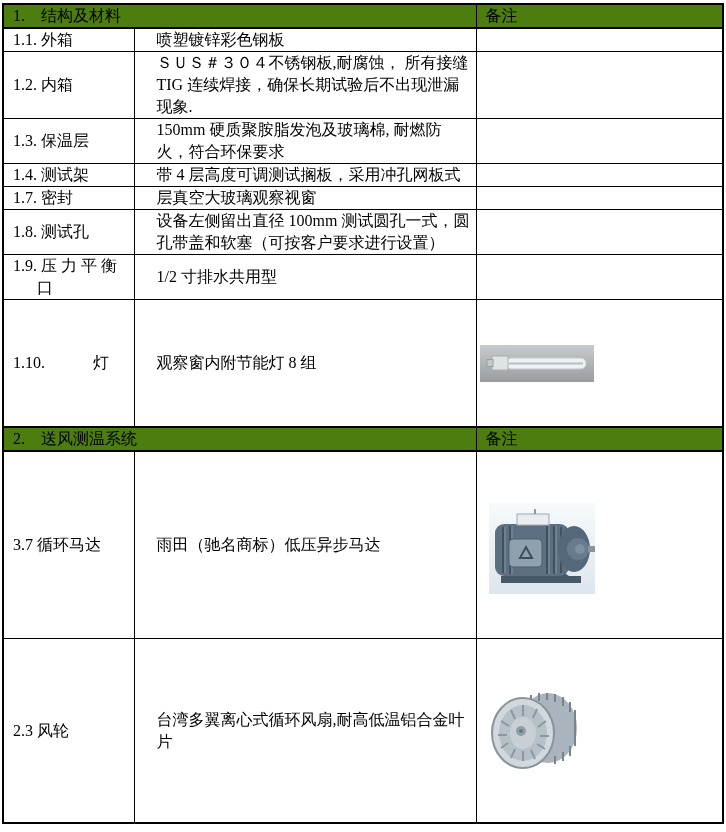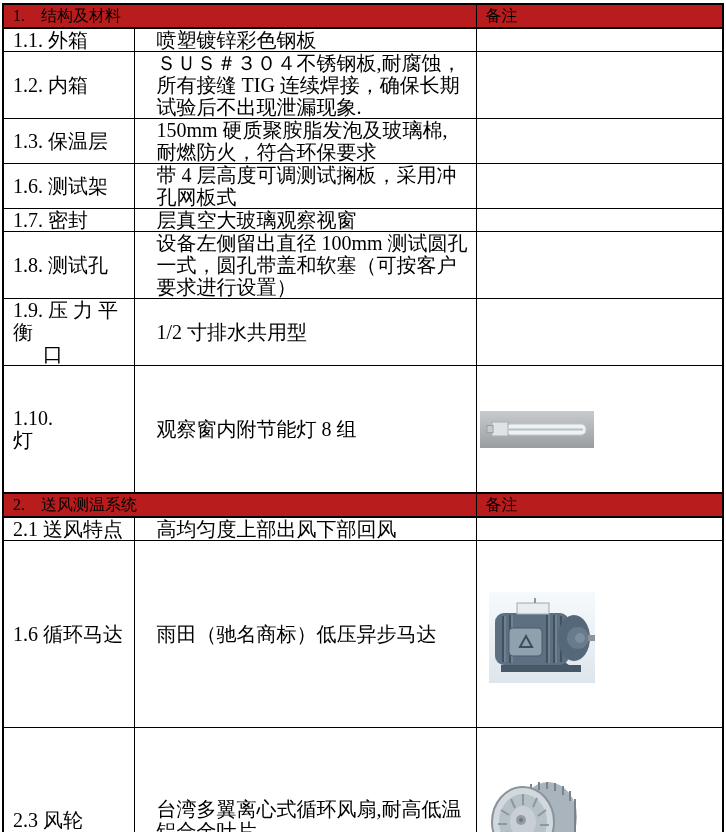--- a/index.html
+++ b/index.html
@@ -7,30 +7,30 @@
     width:726px;height:832px;background:#ffffff;overflow:hidden;
     font-family:"Liberation Serif", serif;color:#000;
   }
   table.spec{
     border-collapse:collapse;table-layout:fixed;
     margin:3px 0 0 2px;width:720px;
     border:2px solid #000;
   }
   td{
     border:1px solid #000;
-    font-size:20px;line-height:22px;
+    font-size:16px;line-height:22px;
     vertical-align:middle;
     padding:0 4px 0 9px;
     white-space:pre-wrap;
     overflow:hidden;
   }
   td.c2{padding-left:22px;}
   td.c3{padding:0;}
   tr.section td{
-    background:#b91c1c;
+    background:#4d7c0f;
     border-top:2px solid #000;border-bottom:2px solid #000;
     font-size:16px;
   }
   .photo{display:block;}
   .ph-lamp{margin:1px 0 0 3px;}
   .ph-motor{margin:7px 0 0 12px;}
   .ph-fan{margin:3px 0 0 8px;}
 </style>
 </head>
 <body>
@@ -62,21 +62,21 @@
 
   <tr style="height:45px">
     <td class="c1">1.3. 保温层</td>
     <td class="c2">150mm 硬质聚胺脂发泡及玻璃棉, 耐燃防火，符合环保要求</td>
     <td class="c3"></td>
   </tr>
 
 
 
   <tr style="height:22px">
-    <td class="c1">1.6. 测试架</td>
+    <td class="c1">1.4. 测试架</td>
     <td class="c2">带 4 层高度可调测试搁板，采用冲孔网板式</td>
     <td class="c3"></td>
   </tr>
 
   <tr style="height:22px">
     <td class="c1">1.7. 密封</td>
     <td class="c2">层真空大玻璃观察视窗</td>
     <td class="c3"></td>
   </tr>
 
@@ -111,28 +111,23 @@
         <rect x="7" y="14.5" width="6" height="7" fill="#c3c9cc" stroke="#989ea2"></rect>
       </svg>
     </td>
   </tr>
 
   <tr class="section" style="height:22px">
     <td colspan="2">2.　送风测温系统</td>
     <td>备注</td>
   </tr>
 
-  <tr style="height:22px">
-    <td class="c1">2.1 送风特点</td>
-    <td class="c2">高均匀度上部出风下部回风</td>
-    <td class="c3"></td>
-  </tr>
 
   <tr style="height:98px">
-    <td class="c1">1.6 循环马达</td>
+    <td class="c1">3.7 循环马达</td>
     <td class="c2">雨田（驰名商标）低压异步马达</td>
     <td class="c3">
       <svg class="photo ph-motor" width="106" height="91" viewBox="0 0 106 91">
         <defs>
           <linearGradient id="mbg" x1="0" y1="0" x2="0" y2="1">
             <stop offset="0" stop-color="#f6fafc"></stop>
                 <stop offset="1" stop-color="#dde6ed"></stop>
           </linearGradient>
         </defs>
         <rect width="106" height="91" fill="url(#mbg)"></rect>

